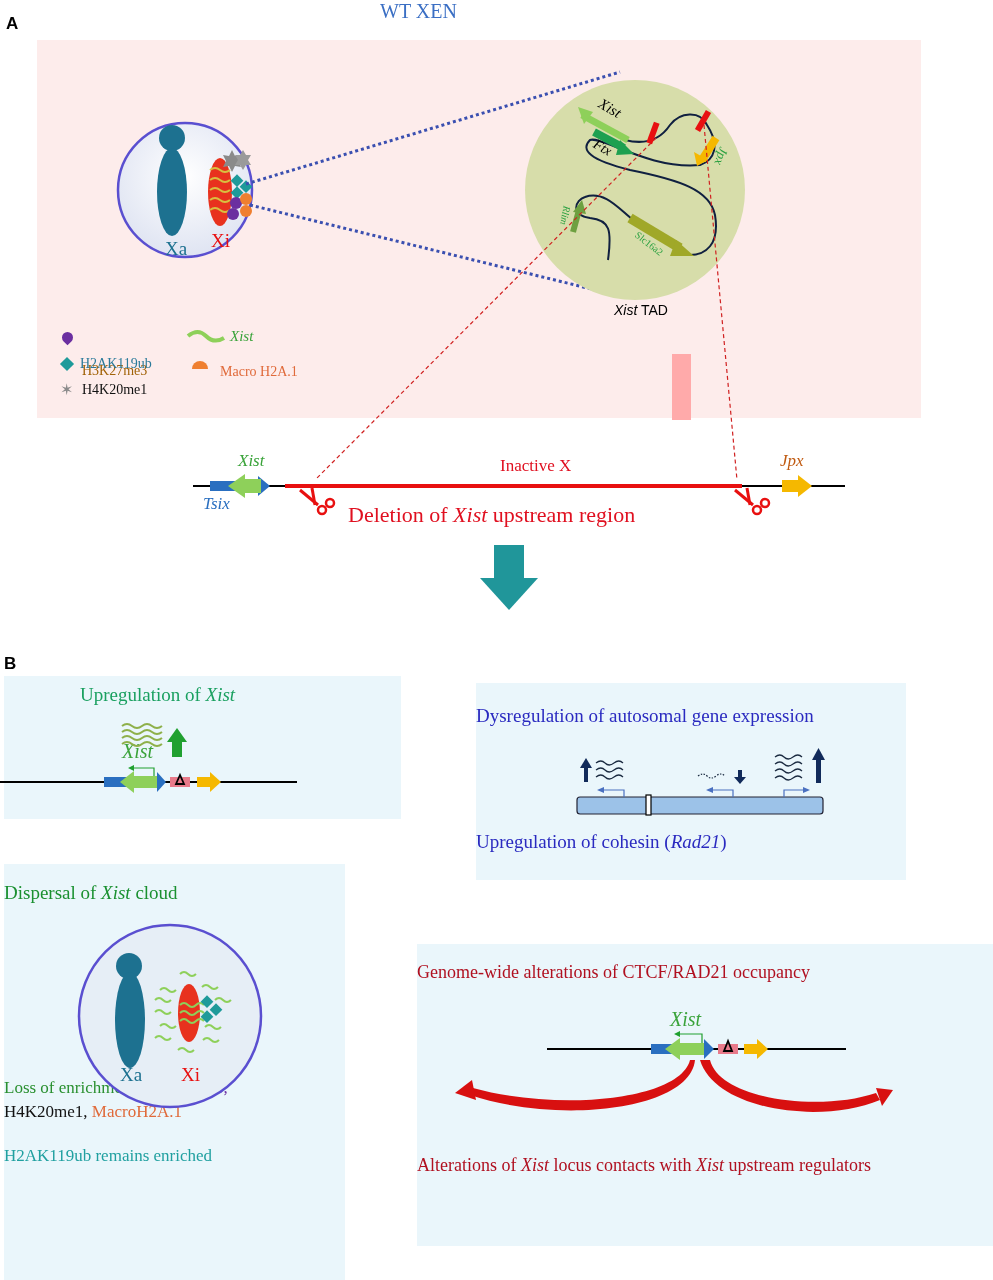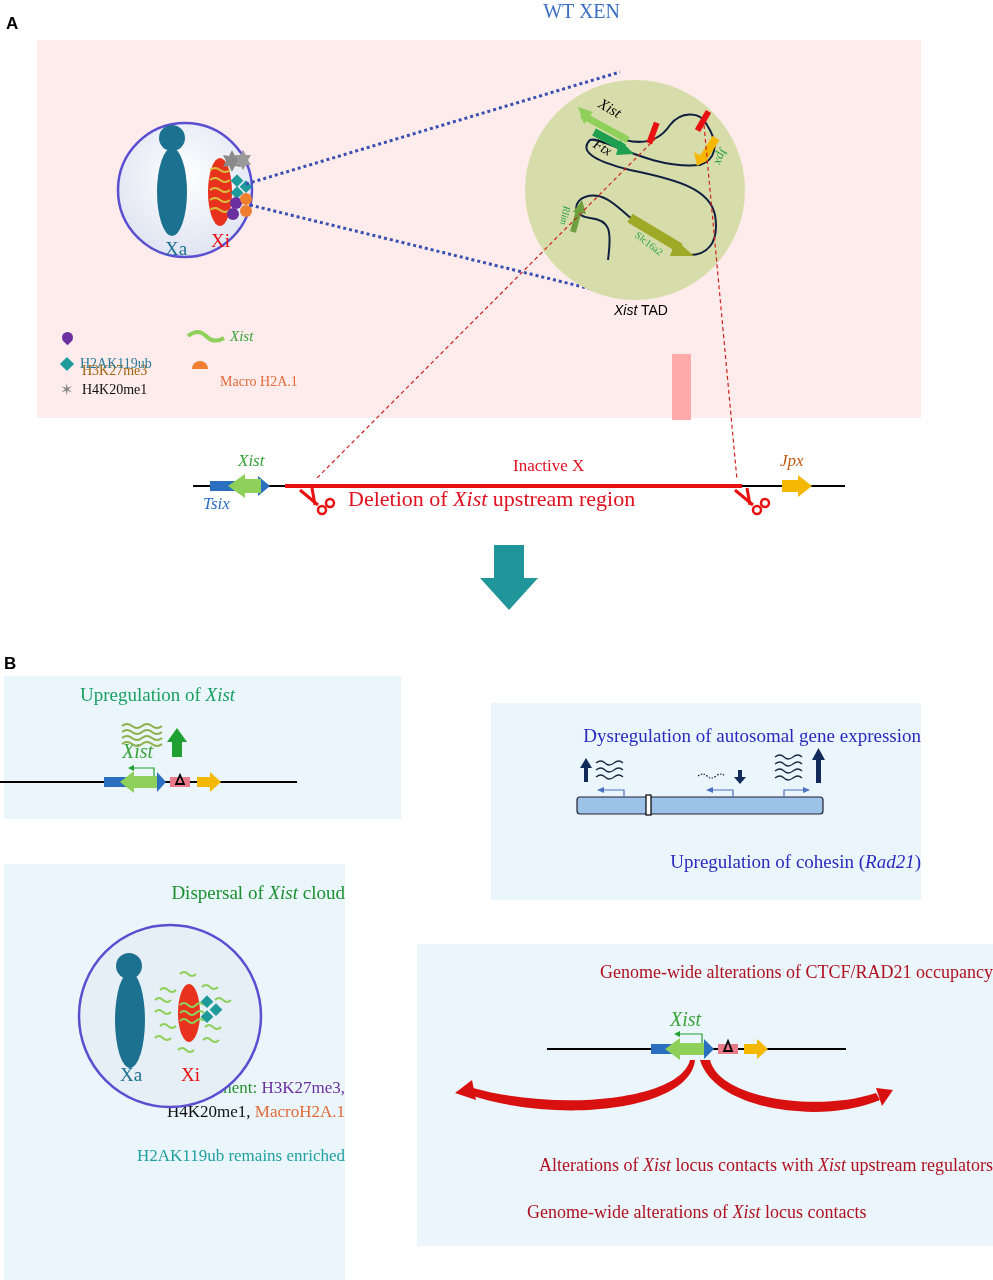--- a/index.html
+++ b/index.html
@@ -1,21 +1,21 @@
 <!DOCTYPE html>
 <html><head>
 <meta charset="utf-8">
 <style>
   html, body { margin:0; padding:0; background:#ffffff; }
   body { width:993px; height:1280px; position:relative; overflow:hidden; font-family:"Liberation Serif", serif; }
   .abs { position:absolute; }
   .panel-letter { font-family:"Liberation Sans", sans-serif; font-weight:bold; font-size:17px; color:#000; }
   .serif { font-family:"Liberation Serif", serif; }
   .box-blue { background:#eaf6fb; }
-  .center { text-align:right; }
+  .center { text-align:left; }
   i { font-style:italic; }
   svg { position:absolute; left:0; top:0; overflow:visible; }
 </style>
 </head>
 <body>
 
 <div class="abs panel-letter" style="left:6px;top:14px;">A</div>
 <div class="abs serif center" style="left:380px;top:0px;width:240px;font-size:20px;color:#3b6fc4;">WT XEN</div>
 
 <div class="abs" style="left:37px;top:40px;width:884px;height:378px;background:#fdeceb;"></div>
@@ -138,66 +138,65 @@
       <path d="M2 8 q10 -8 18 0 t18 2" stroke="#8ed05a" stroke-width="4" fill="none"></path>
     </svg>
   <span class="abs serif" style="left:44px;top:0;font-size:15px;color:#3aa33a;font-style:italic;">Xist</span>
 </div>
 <div class="abs" style="left:60px;top:356px;">
   <span class="abs" style="left:2px;top:3px;width:10px;height:10px;transform:rotate(45deg);background:#1e9a9a;"></span>
   <span class="abs serif" style="left:20px;top:0;font-size:14px;color:#2a7a9a;white-space:nowrap;">H2AK119ub</span>
 </div>
 <div class="abs" style="left:192px;top:356px;">
   <span class="abs" style="left:0;top:5px;width:16px;height:8px;border-radius:8px 8px 0 0;background:#ef7f30;"></span>
-  <span class="abs serif" style="left:28px;top:18px;font-size:14px;color:#e06a3a;white-space:nowrap;">Macro H2A.1</span>
+  <span class="abs serif" style="left:28px;top:8px;font-size:14px;color:#e06a3a;white-space:nowrap;">Macro H2A.1</span>
 </div>
 <div class="abs" style="left:60px;top:382px;">
   <span class="abs" style="left:0;top:0;font-size:16px;color:#8a8a8a;line-height:16px;">✶</span>
   <span class="abs serif" style="left:22px;top:0;font-size:14px;color:#111;white-space:nowrap;">H4K20me1</span>
 </div>
 
 <div class="abs serif" style="left:598px;top:100px;font-size:15px;font-style:italic;transform:rotate(30deg);color:#000;">Xist</div>
 <div class="abs serif" style="left:593px;top:140px;font-size:14px;font-style:italic;transform:rotate(30deg);color:#000;">Ftx</div>
 <div class="abs serif" style="left:712px;top:148px;font-size:13px;font-style:italic;transform:rotate(110deg);color:#2aa040;">Jpx</div>
 <div class="abs serif" style="left:556px;top:210px;font-size:10px;font-style:italic;transform:rotate(100deg);color:#2aa040;">Rlim</div>
 <div class="abs serif" style="left:633px;top:238px;font-size:10px;transform:rotate(38deg);color:#2aa040;">Slc16a2</div>
 <div class="abs" style="left:614px;top:302px;font-family:'Liberation Sans',sans-serif;font-size:14px;color:#000;"><i>Xist</i><span> TAD</span></div>
 
 <div class="abs serif" style="left:238px;top:451px;font-size:17px;font-style:italic;color:#3aa33a;">Xist</div>
 <div class="abs serif" style="left:203px;top:494px;font-size:17px;font-style:italic;color:#2a6fc0;text-align:center;">Tsix</div>
-<div class="abs serif" style="left:513px;top:456px;font-size:17px;color:#e01020;">Inactive X</div>
+<div class="abs serif" style="left:500px;top:456px;font-size:17px;color:#e01020;">Inactive X</div>
 <div class="abs serif" style="left:780px;top:451px;font-size:17px;font-style:italic;color:#c05a10;">Jpx</div>
-<div class="abs serif" style="left:348px;top:486px;font-size:22px;color:#e01020;white-space:nowrap;"><span>Deletion of </span><i>Xist</i><span> upstream region</span></div>
+<div class="abs serif" style="left:348px;top:502px;font-size:22px;color:#e01020;white-space:nowrap;"><span>Deletion of </span><i>Xist</i><span> upstream region</span></div>
 
 <div class="abs panel-letter" style="left:4px;top:654px;">B</div>
 
 <div class="abs box-blue" style="left:4px;top:676px;width:397px;height:143px;">
   <div class="abs serif" style="left:76px;top:8px;font-size:19px;color:#1aa060;white-space:nowrap;"><span>Upregulation of </span><i>Xist</i></div>
   <div class="abs serif" style="left:118px;top:64px;font-size:20px;font-style:italic;color:#3aa33a;">Xist</div>
 </div>
 
-<div class="abs box-blue" style="left:491px;top:683px;width:430px;height:197px;margin-top:20px;">
+<div class="abs box-blue" style="left:476px;top:683px;width:430px;height:197px;">
   <div class="abs serif center" style="left:0;top:22px;width:430px;font-size:19px;color:#2a2ac0;">Dysregulation of autosomal gene expression</div>
   <div class="abs serif center" style="left:0;top:148px;width:430px;font-size:19px;color:#2a2ac0;"><span>Upregulation of cohesin (</span><i>Rad21</i><span>)</span></div>
 </div>
 
 <div class="abs box-blue" style="left:4px;top:864px;width:341px;height:474px;">
   <div class="abs serif center" style="left:0;top:18px;width:341px;font-size:19px;color:#1a9030;"><span>Dispersal of </span><i>Xist</i><span> cloud</span></div>
   <div class="abs serif center" style="left:0;top:212px;width:341px;font-size:17px;line-height:24px;">
     <span style="color:#2a9030;">Loss of enrichment: </span><span style="color:#6b2fa0;">H3K27me3,</span><br>
     <span style="color:#111;">H4K20me1,</span>&nbsp;<span style="color:#e06a3a;font-family:Liberation Serif, serif;">MacroH2A.1</span>
   </div>
   <div class="abs serif center" style="left:0;top:282px;width:341px;font-size:17px;color:#20a0a0;">H2AK119ub remains enriched</div>
 </div>
 
 <div class="abs box-blue" style="left:417px;top:944px;width:684px;height:302px;">
   <div class="abs serif center" style="left:0;top:18px;width:576px;font-size:18px;color:#b01020;">Genome-wide alterations of CTCF/RAD21 occupancy</div>
   <div class="abs serif" style="left:253px;top:64px;font-size:20px;font-style:italic;color:#3aa33a;">Xist</div>
   <div class="abs serif center" style="left:0;top:211px;width:576px;font-size:18px;color:#b01020;white-space:nowrap;"><span>Alterations of </span><i>Xist</i><span> locus contacts with </span><i>Xist</i><span> upstream regulators</span></div>
-  <div class="abs serif" style="left:110px;top:258px;font-size:18px;color:#b01020;white-space:nowrap;"><span>Genome-wide alterations of </span><i>Xist</i><span> locus contacts</span></div>
 </div>
 
 <svg width="993" height="1280">
 
   <g stroke="#8eb04a" stroke-width="2" fill="none">
     <path d="M122 726 q5 -4 10 0 t10 0 t10 0 t10 0"></path>
     <path d="M122 732 q5 -4 10 0 t10 0 t10 0 t10 0"></path>
     <path d="M122 738 q5 -4 10 0 t10 0 t10 0 t10 0"></path>
     <path d="M122 744 q5 -4 10 0 t10 0 t10 0 t10 0"></path>
   </g>

